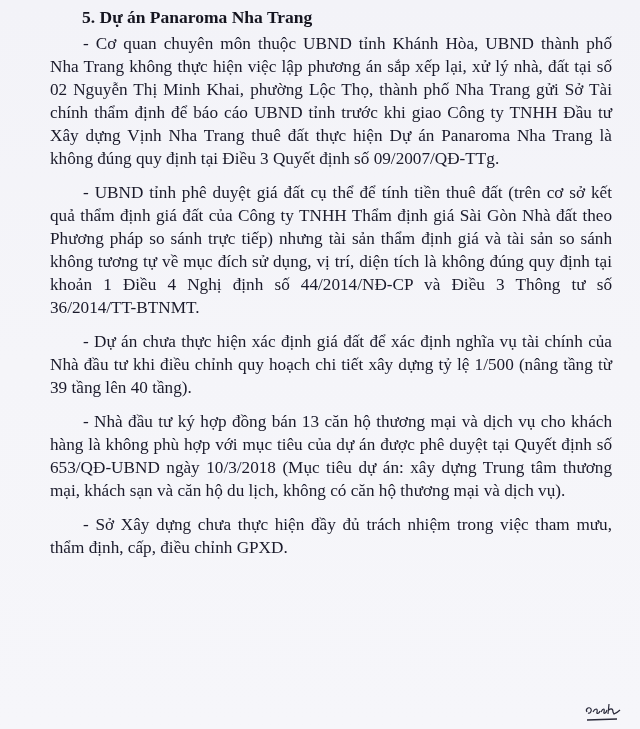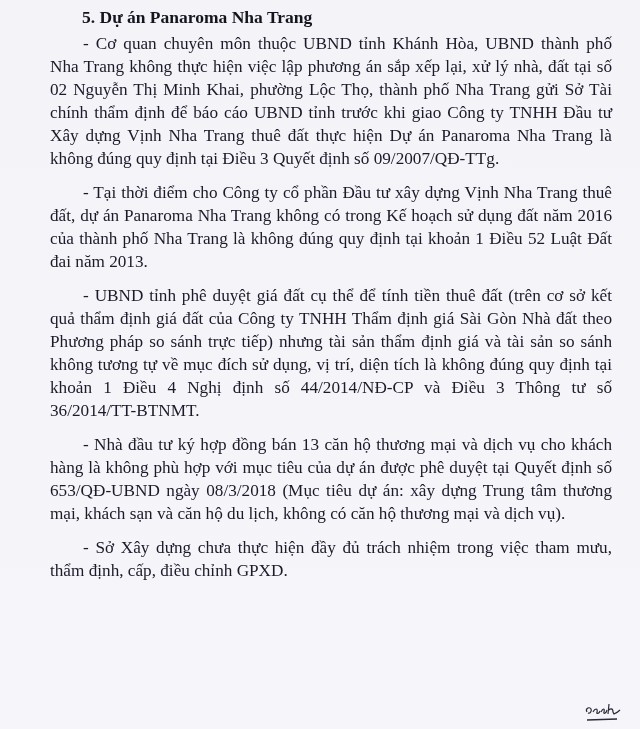--- a/index.html
+++ b/index.html
@@ -51,23 +51,23 @@
       height: 24px;
     }
   </style>
 </head>
 <body>
 
 <div class="page">
   <div class="content">
     <div class="title">5. Dự án Panaroma Nha Trang</div>
     <p class="para">- Cơ quan chuyên môn thuộc UBND tỉnh Khánh Hòa, UBND thành phố Nha Trang không thực hiện việc lập phương án sắp xếp lại, xử lý nhà, đất tại số 02 Nguyễn Thị Minh Khai, phường Lộc Thọ, thành phố Nha Trang gửi Sở Tài chính thẩm định để báo cáo UBND tỉnh trước khi giao Công ty TNHH Đầu tư Xây dựng Vịnh Nha Trang thuê đất thực hiện Dự án Panaroma Nha Trang là không đúng quy định tại Điều 3 Quyết định số 09/2007/QĐ-TTg.</p>
-    <p class="para">- Tại thời điểm cho Công ty cổ phần Đầu tư xây dựng Vịnh Nha Trang thuê đất, dự án Panaroma Nha Trang không có trong Kế hoạch sử dụng đất năm 2016 của thành phố Nha Trang là không đúng quy định tại khoản 1 Điều 52 Luật Đất đai năm 2013.</p>
     <p class="para">- UBND tỉnh phê duyệt giá đất cụ thể để tính tiền thuê đất (trên cơ sở kết quả thẩm định giá đất của Công ty TNHH Thẩm định giá Sài Gòn Nhà đất theo Phương pháp so sánh trực tiếp) nhưng tài sản thẩm định giá và tài sản so sánh không tương tự về mục đích sử dụng, vị trí, diện tích là không đúng quy định tại khoản 1 Điều 4 Nghị định số 44/2014/NĐ-CP và Điều 3 Thông tư số 36/2014/TT-BTNMT.</p>
-    <p class="para">- Nhà đầu tư ký hợp đồng bán 13 căn hộ thương mại và dịch vụ cho khách hàng là không phù hợp với mục tiêu của dự án được phê duyệt tại Quyết định số 653/QĐ-UBND ngày 08/3/2018 (Mục tiêu dự án: xây dựng Trung tâm thương mại, khách sạn và căn hộ du lịch, không có căn hộ thương mại và dịch vụ).</p>
+    <p class="para">- Dự án chưa thực hiện xác định giá đất để xác định nghĩa vụ tài chính của Nhà đầu tư khi điều chỉnh quy hoạch chi tiết xây dựng tỷ lệ 1/500 (nâng tầng từ 39 tầng lên 40 tầng).</p>
+    <p class="para">- Nhà đầu tư ký hợp đồng bán 13 căn hộ thương mại và dịch vụ cho khách hàng là không phù hợp với mục tiêu của dự án được phê duyệt tại Quyết định số 653/QĐ-UBND ngày 10/3/2018 (Mục tiêu dự án: xây dựng Trung tâm thương mại, khách sạn và căn hộ du lịch, không có căn hộ thương mại và dịch vụ).</p>
     <p class="para">- Sở Xây dựng chưa thực hiện đầy đủ trách nhiệm trong việc tham mưu, thẩm định, cấp, điều chỉnh GPXD.</p>
 
   </div>
 
   <svg class="initials" viewBox="0 0 40 24" xmlns="http://www.w3.org/2000/svg">
     <path d="M4 12 C2 9, 6 6, 8 9 C9 11, 7 14, 5 13" fill="none" stroke="#2a2a3a" stroke-width="1.2"></path>
     <path d="M10 12 C12 8, 15 8, 14 12 C13 14, 16 14, 17 11" fill="none" stroke="#2a2a3a" stroke-width="1.2"></path>
     <path d="M18 12 C20 8, 22 8, 21 12 C20 14, 23 14, 24 10" fill="none" stroke="#2a2a3a" stroke-width="1.2"></path>
     <path d="M26 4 L25 14 M25 11 C27 8, 30 8, 30 12 L31 14 C33 13, 35 12, 37 10" fill="none" stroke="#2a2a3a" stroke-width="1.2"></path>
     <path d="M4 20 L34 19" fill="none" stroke="#2a2a3a" stroke-width="1.3"></path>

